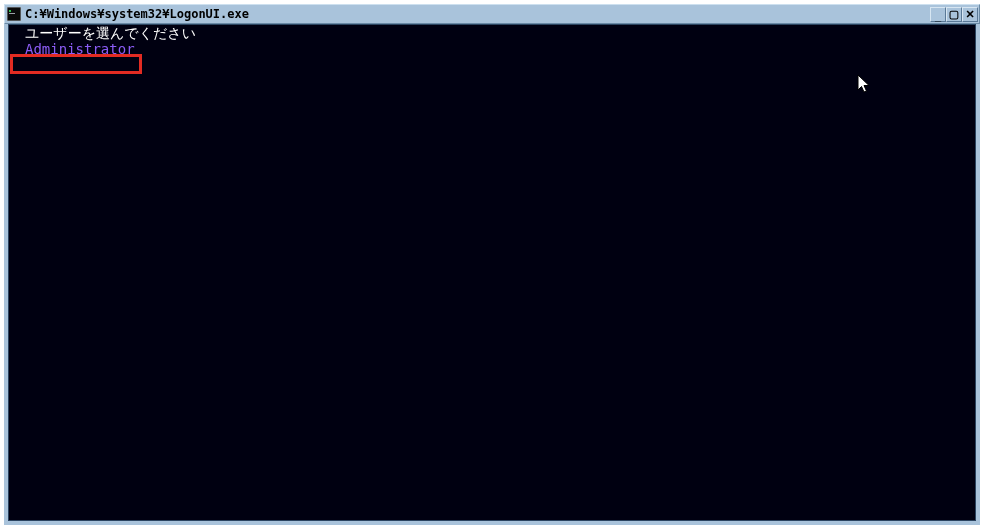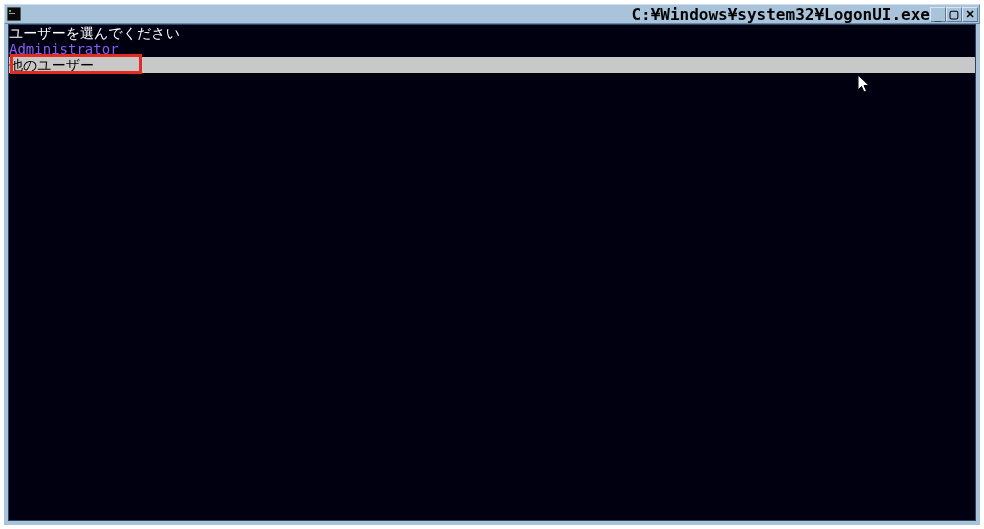--- a/index.html
+++ b/index.html
@@ -35,26 +35,25 @@
   .titlebar .app-icon {
     width: 14px;
     height: 14px;
     display: flex;
     align-items: center;
     justify-content: center;
     margin-right: 4px;
   }
   .titlebar .app-icon svg { display:block; }
   .titlebar .title-text {
-    font-size: 16px;
+    font-size: 12px;
     font-weight: bold;
     color: #000000;
     white-space: nowrap;
     flex: 1 1 auto;
-    text-align: right;
   }
   .win-controls {
     display: flex;
     gap: 0px;
     margin-right: 1px;
   }
   .win-btn {
     width: 16px;
     height: 15px;
     background: #A9C3DB;
@@ -83,20 +82,21 @@
     border-bottom: 4px solid #A9C3DB;
     box-sizing: border-box;
   }
   .client {
     position: absolute;
     left: 0; top: 0; right: 0; bottom: 0;
     border: 1px solid #2b4460;
     background: #000011;
     box-sizing: border-box;
     overflow: hidden;
+    padding-left: 16px;
   }
   .line {
     height: 16px;
     line-height: 16px;
     font-size: 14px;
     padding-left: 0px;
     white-space: pre;
     font-family: "MS Gothic","Yu Gothic",monospace;
   }
   .prompt {
@@ -152,21 +152,20 @@
       <div class="win-btn">
           <span>✕</span>
         </div>
     </div>
   </div>
 
   <div class="client-border">
     <div class="client">
       <div class="line prompt">ユーザーを選んでください</div>
       <div class="line user-row">Administrator</div>
-      <div class="line user-row selected">他のユーザー</div>
 
       <div class="highlight-box"></div>
     </div>
   </div>
 </div>
 
 <div class="cursor">
   <svg width="16" height="22" viewBox="0 0 16 22">
     <path d="M1 1 L1 16 L4.5 12.5 L7 18 L9.5 17 L7 11.5 L12 11.5 Z" fill="#ffffff" stroke="#000000" stroke-width="1"></path>
   </svg>

